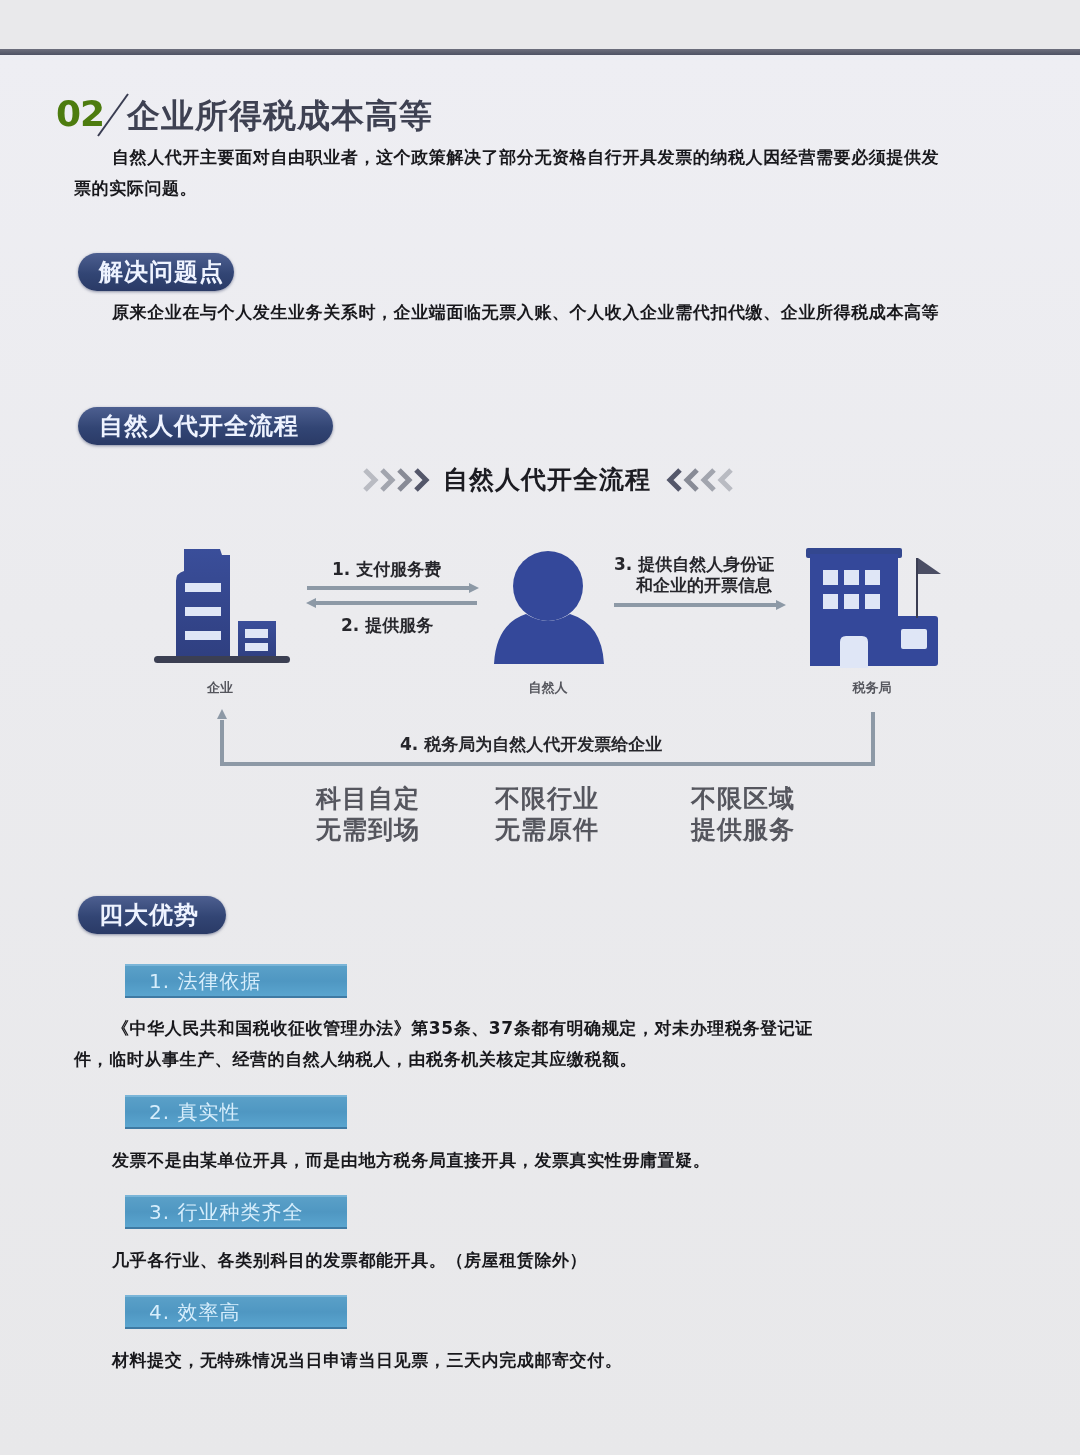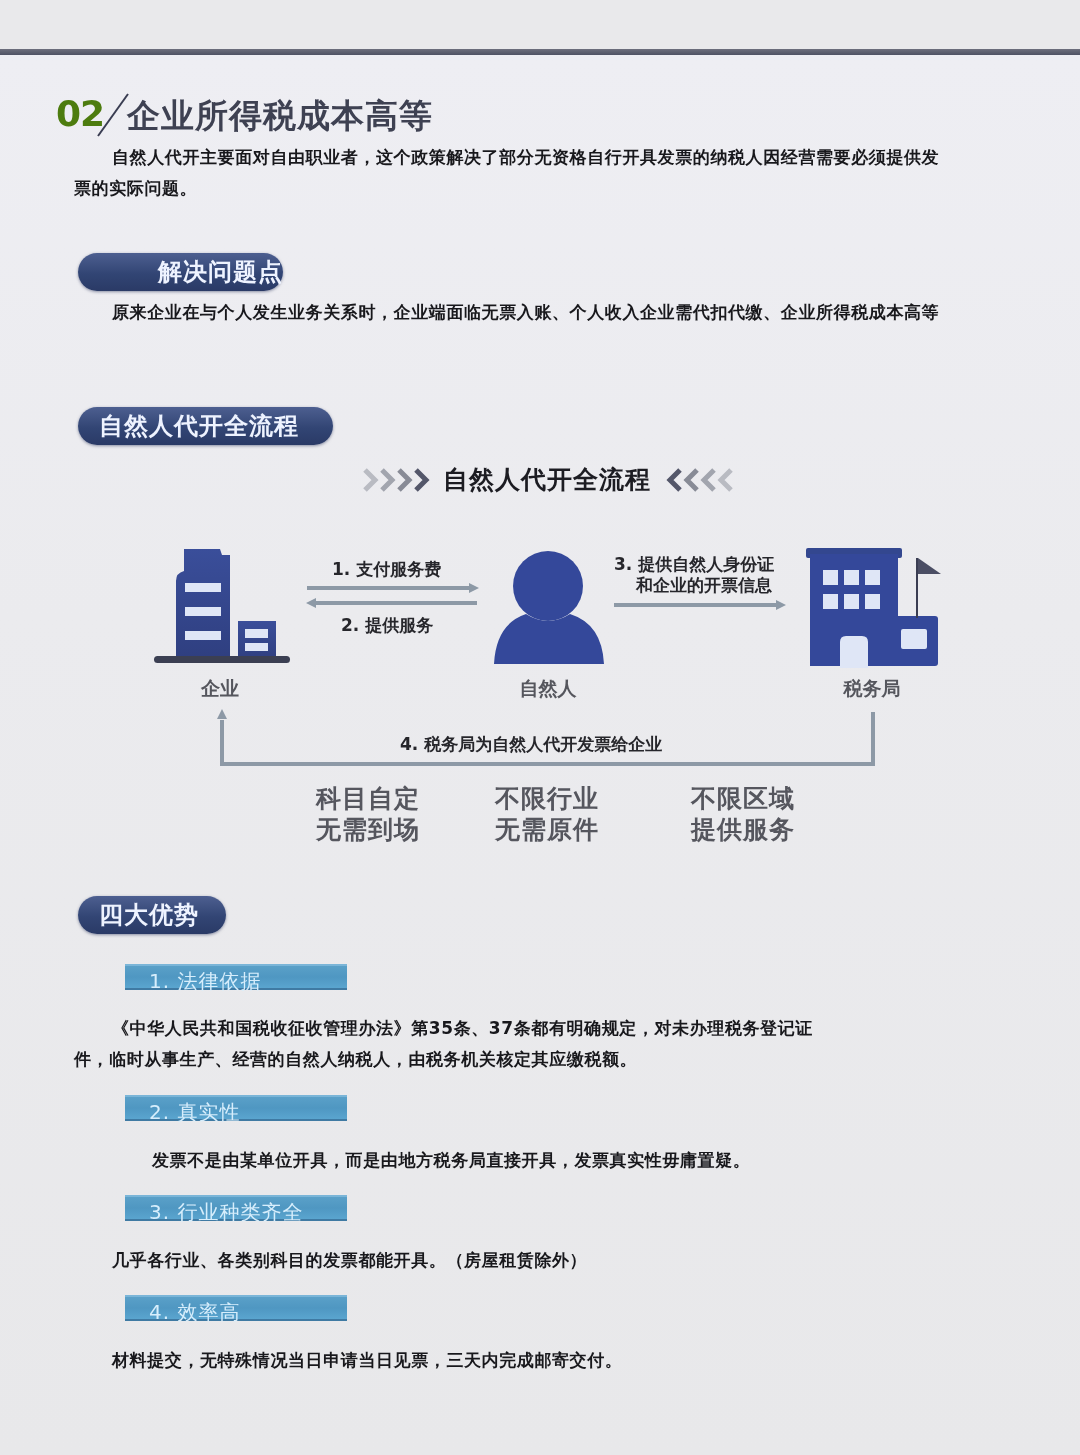--- a/index.html
+++ b/index.html
@@ -51,34 +51,34 @@
   
   .flow-title {
     left: 443px; top: 462px; font-size: 25px; font-weight: bold; color: #1c1c22;
     line-height: 36px; letter-spacing: 1px;
   }
   .chev-group { top: 466px; height: 28px; display: flex; gap: 0; }
   .chev { width: 17px; height: 28px; }
 
   
   .node-label {
-    font-size: 19px; font-weight: bold; color: #55565d; text-align: center;
+    font-size: 13px; font-weight: bold; color: #55565d; text-align: center;
     line-height: 24px;
   }
   .arrow-label {
     font-size: 17px; font-weight: bold; color: #26262b; line-height: 21px;
   }
   .benefit {
     font-size: 25px; font-weight: bold; color: #55565e; line-height: 31px;
     text-align: center; letter-spacing: 1px;
   }
 
   
   .adv-tag {
-    left: 125px; width: 222px; height: 26px;
+    left: 125px; width: 222px; height: 34px;
     background: linear-gradient(180deg, #5aa0c8 0%, #4f97c2 50%, #5aa5cf 100%);
     border-top: 2px solid #7ab5d8;
     border-bottom: 2px solid #3f7aa3;
     color: #d7eefc; font-size: 20px; line-height: 30px; padding-left: 24px;
     letter-spacing: 1px;
   }
 </style>
 </head>
 <body>
 
@@ -89,21 +89,21 @@
 <svg class="abs sec-slash" viewBox="0 0 40 46">
   <line x1="36" y1="2" x2="6" y2="44" stroke="#3a3d52" stroke-width="2"></line>
 </svg>
 <div class="abs sec-title">企业所得税成本高等</div>
 
 <div class="abs para" style="left:74px; top:142px; width:960px;">
   <div><span class="indent"></span><span>自然人代开主要面对自由职业者，这个政策解决了部分无资格自行开具发票的纳税人因经营需要必须提供发</span></div>
   <div>票的实际问题。</div>
 </div>
 
-<div class="abs pill" style="left:78px; top:253px; width:205px;text-align:right;">解决问题点</div>
+<div class="abs pill" style="left:78px; top:253px; width:156px;">解决问题点</div>
 <div class="abs para" style="left:74px; top:297px; width:970px;">
   <div><span class="indent"></span><span>原来企业在与个人发生业务关系时，企业端面临无票入账、个人收入企业需代扣代缴、企业所得税成本高等</span></div>
 </div>
 
 <div class="abs pill" style="left:78px; top:407px; width:255px;">自然人代开全流程</div>
 
 <div class="abs chev-group" style="left:362px;">
   <svg class="chev" viewBox="0 0 17 28">
       <polyline points="3,4 13,14 3,24" fill="none" stroke="#b9bbc2" stroke-width="5"></polyline>
     </svg>
@@ -211,19 +211,19 @@
 
 <div class="abs pill" style="left:78px; top:896px; width:148px;">四大优势</div>
 
 <div class="abs adv-tag" style="top:964px;">1. 法律依据</div>
 <div class="abs para" style="left:74px; top:1013px; width:820px;">
   <div><span class="indent"></span><span>《中华人民共和国税收征收管理办法》第35条、37条都有明确规定，对未办理税务登记证</span></div>
   <div>件，临时从事生产、经营的自然人纳税人，由税务机关核定其应缴税额。</div>
 </div>
 
 <div class="abs adv-tag" style="top:1095px;">2. 真实性</div>
-<div class="abs para" style="left:112px; top:1145px; width:700px;margin-left:40px;">发票不是由某单位开具，而是由地方税务局直接开具，发票真实性毋庸置疑。</div>
+<div class="abs para" style="left:112px; top:1145px; width:700px;">发票不是由某单位开具，而是由地方税务局直接开具，发票真实性毋庸置疑。</div>
 
 <div class="abs adv-tag" style="top:1195px;">3. 行业种类齐全</div>
 <div class="abs para" style="left:112px; top:1245px; width:700px;">几乎各行业、各类别科目的发票都能开具。（房屋租赁除外）</div>
 
 <div class="abs adv-tag" style="top:1295px;">4. 效率高</div>
 <div class="abs para" style="left:112px; top:1345px; width:700px;">材料提交，无特殊情况当日申请当日见票，三天内完成邮寄交付。</div>
 
 </body></html>

